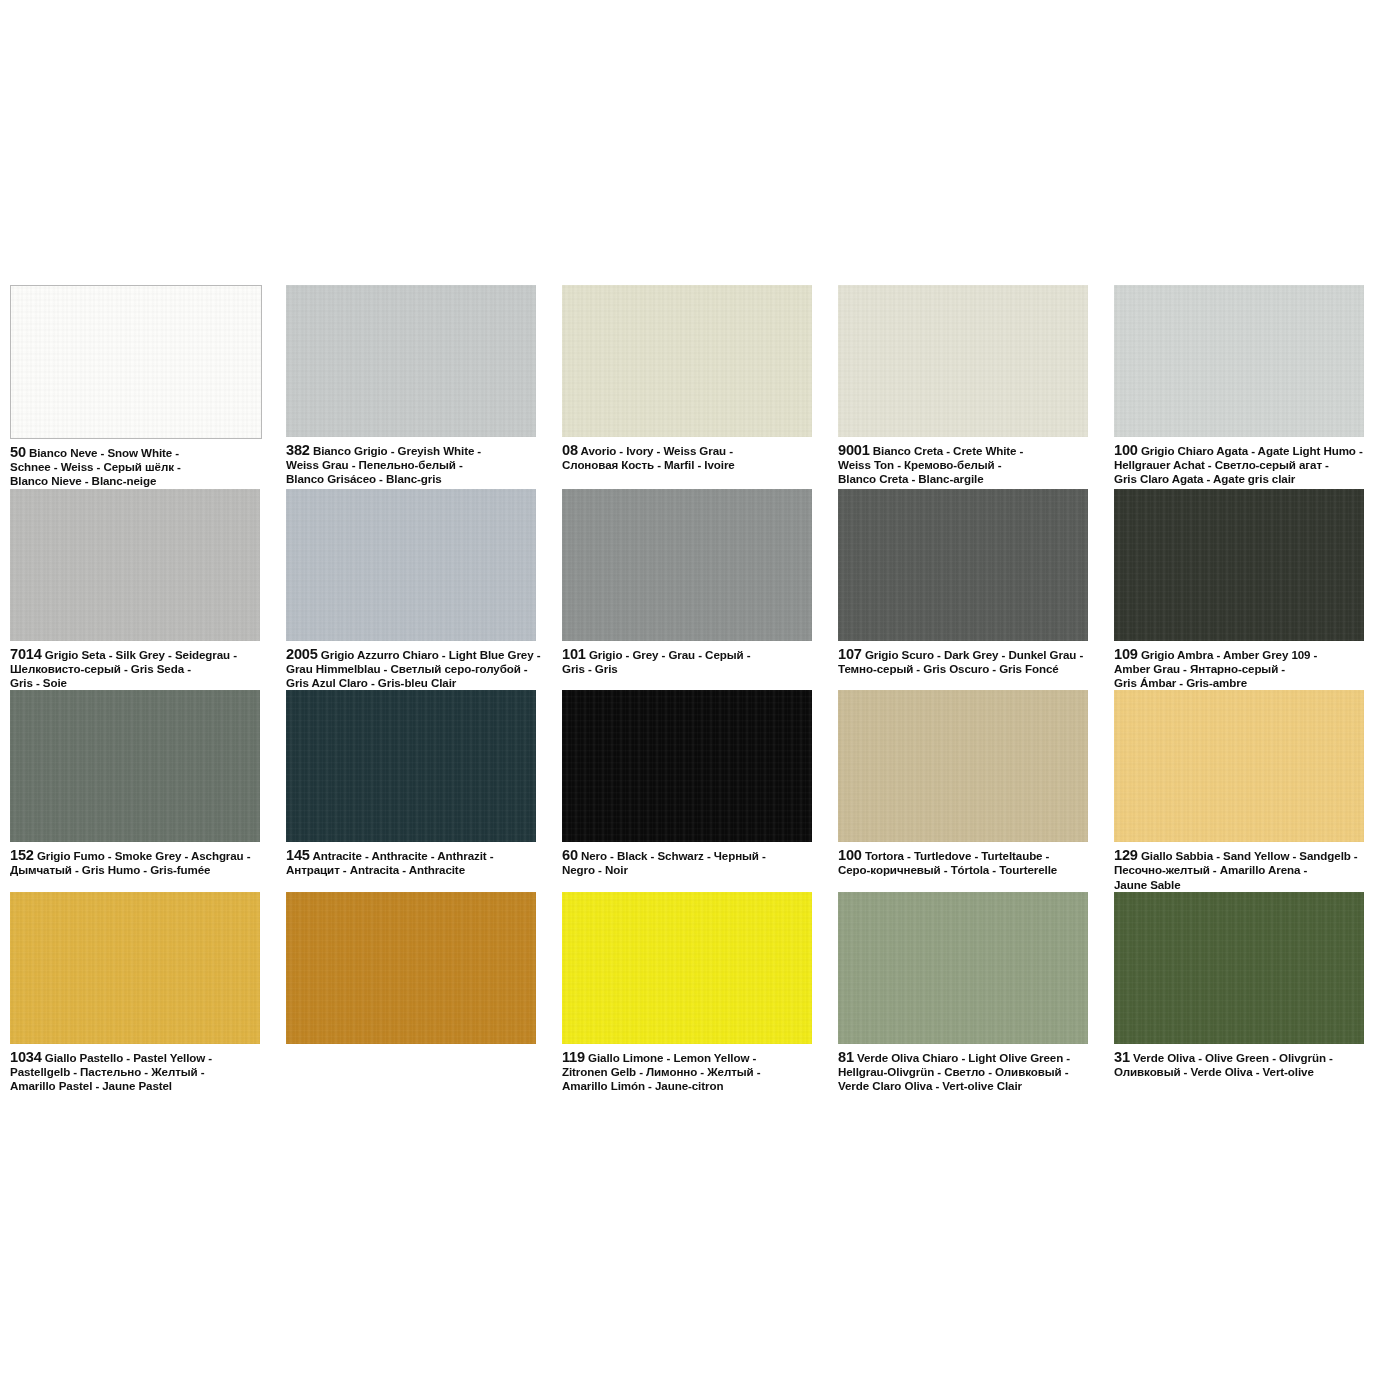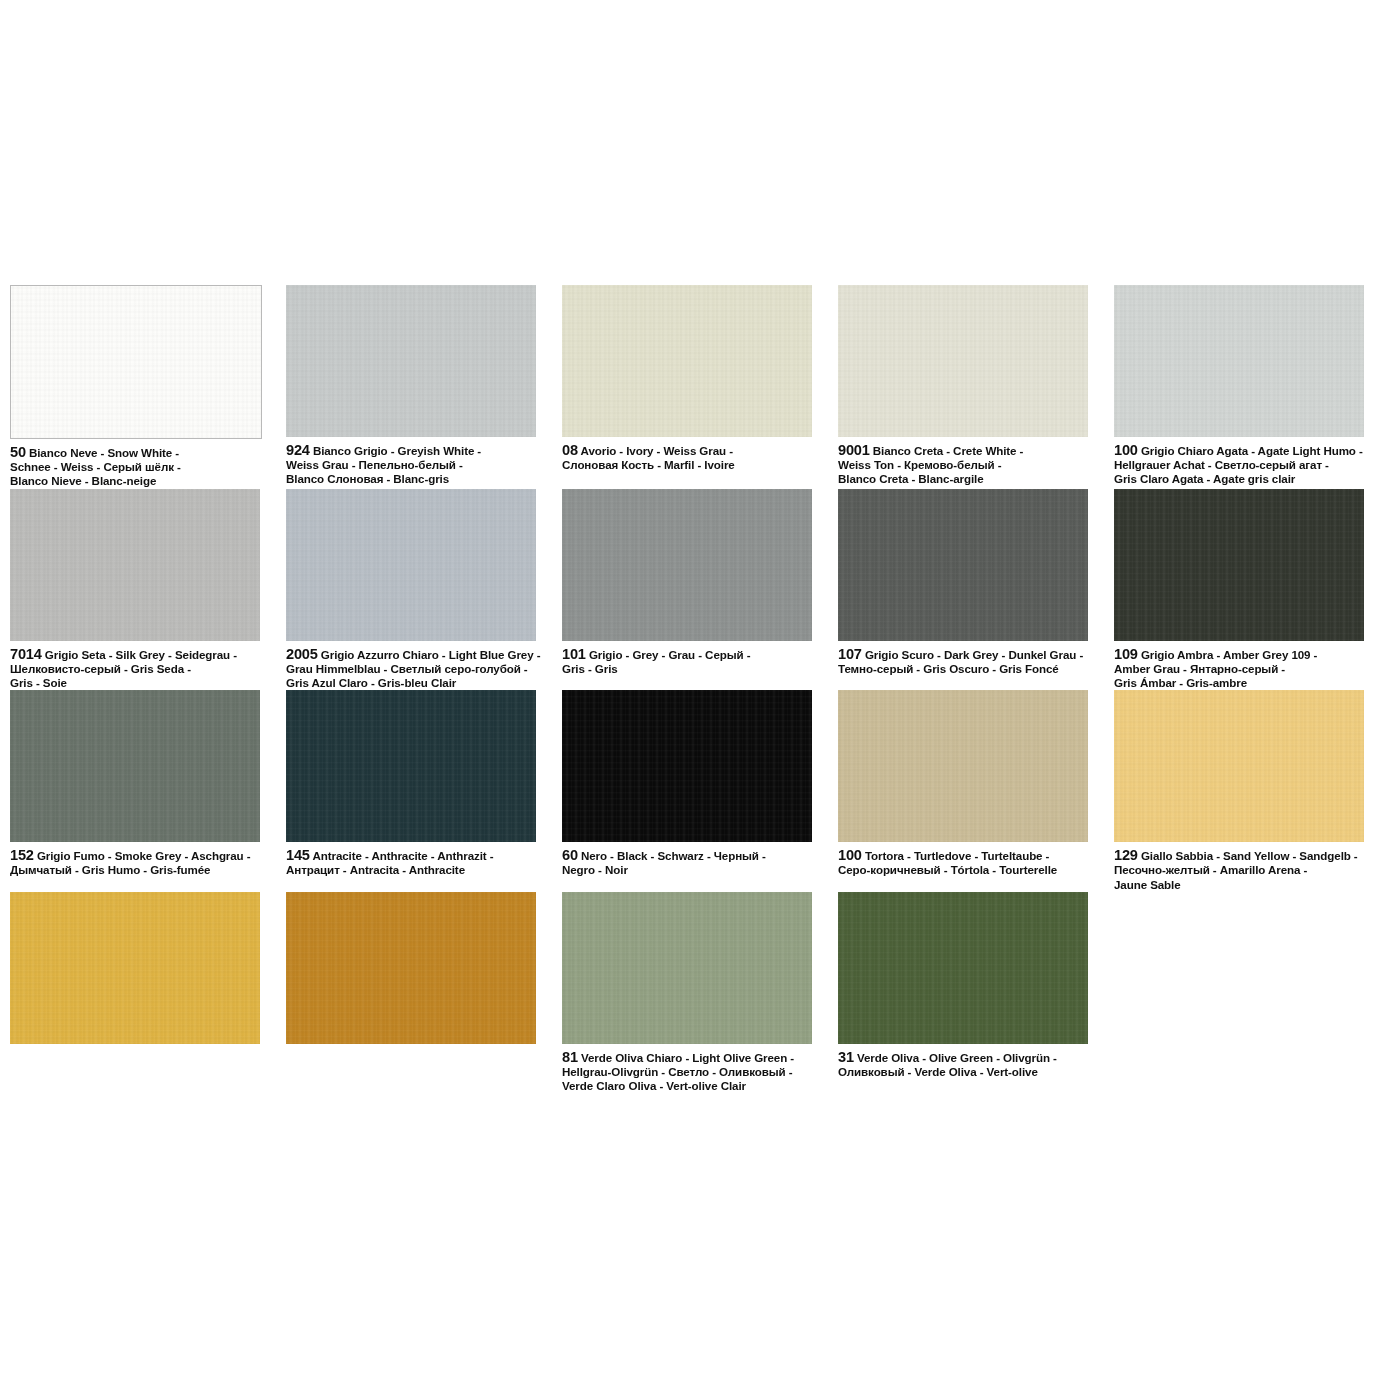--- a/index.html
+++ b/index.html
@@ -91,23 +91,23 @@
           <span class="cap-line"><span class="code">50</span> <span>Bianco Neve - Snow White -</span></span>
           <span class="cap-line">Schnee - Weiss - Серый шёлк -</span>
           <span class="cap-line">Blanco Nieve - Blanc-neige</span>
         </div>
       </div>
       <div class="cell">
         <div class="swatch" style="background: rgb(199, 203, 203);">
           <div class="grain"></div>
         </div>
         <div class="caption">
-          <span class="cap-line"><span class="code">924</span> <span>Bianco Grigio - Greyish White -</span></span>
+          <span class="cap-line"><span class="code">382</span> <span>Bianco Grigio - Greyish White -</span></span>
           <span class="cap-line">Weiss Grau - Пепельно-белый -</span>
-          <span class="cap-line">Blanco Слоновая - Blanc-gris</span>
+          <span class="cap-line">Blanco Grisáceo - Blanc-gris</span>
         </div>
       </div>
       <div class="cell">
         <div class="swatch" style="background: rgb(227, 226, 205);">
           <div class="grain"></div>
         </div>
         <div class="caption">
           <span class="cap-line"><span class="code">08</span> <span>Avorio - Ivory - Weiss Grau -</span></span>
           <span class="cap-line">Слоновая Кость - Marfil - Ivoire</span>
         </div>
@@ -229,24 +229,39 @@
           <span class="cap-line">Песочно-желтый - Amarillo Arena  -</span>
           <span class="cap-line">Jaune Sable</span>
         </div>
       </div>
     </div>
     <div class="row">
       <div class="cell">
         <div class="swatch" style="background: rgb(224, 180, 67);">
           <div class="grain"></div>
         </div>
+        <div class="caption">
+          <span class="cap-line"><span class="code">1034</span> <span>Giallo Pastello - Pastel Yellow -</span></span>
+          <span class="cap-line">Pastellgelb - Пастельно - Желтый -</span>
+          <span class="cap-line">Amarillo Pastel - Jaune Pastel</span>
+        </div>
       </div>
       <div class="cell">
         <div class="swatch" style="background: rgb(193, 133, 35);">
           <div class="grain"></div>
+        </div>
+      </div>
+      <div class="cell">
+        <div class="swatch" style="background: rgb(242, 236, 24);">
+          <div class="grain"></div>
+        </div>
+        <div class="caption">
+          <span class="cap-line"><span class="code">119</span> <span>Giallo Limone - Lemon Yellow -</span></span>
+          <span class="cap-line">Zitronen Gelb - Лимонно - Желтый -</span>
+          <span class="cap-line">Amarillo Limón - Jaune-citron</span>
         </div>
       </div>
       <div class="cell">
         <div class="swatch" style="background: rgb(147, 161, 131);">
           <div class="grain"></div>
         </div>
         <div class="caption">
           <span class="cap-line"><span class="code">81</span> <span>Verde Oliva Chiaro - Light Olive Green -</span></span>
           <span class="cap-line">Hellgrau-Olivgrün - Светло - Оливковый -</span>
           <span class="cap-line">Verde Claro Oliva - Vert-olive Clair</span>

